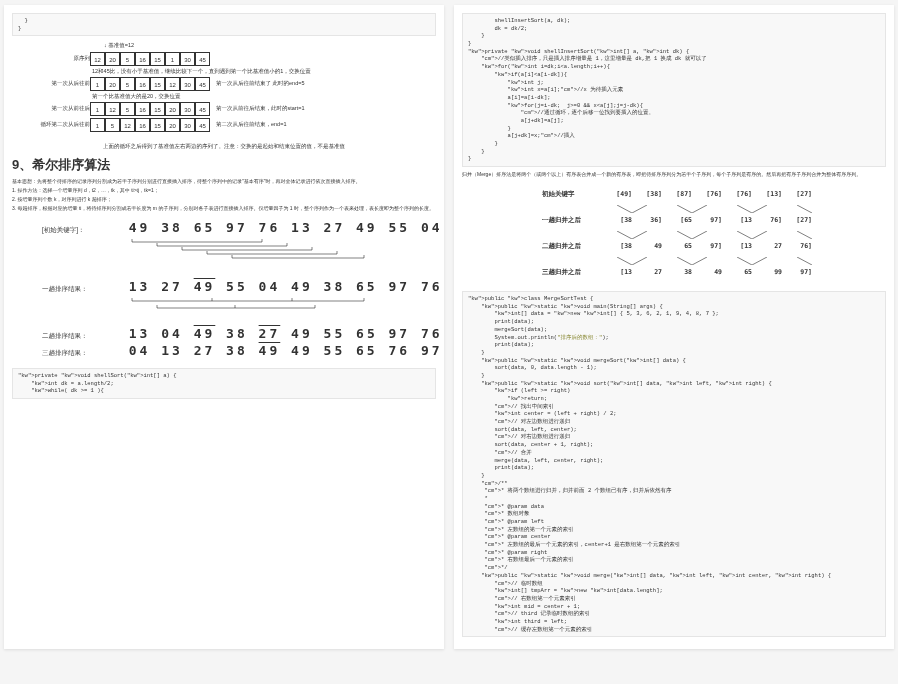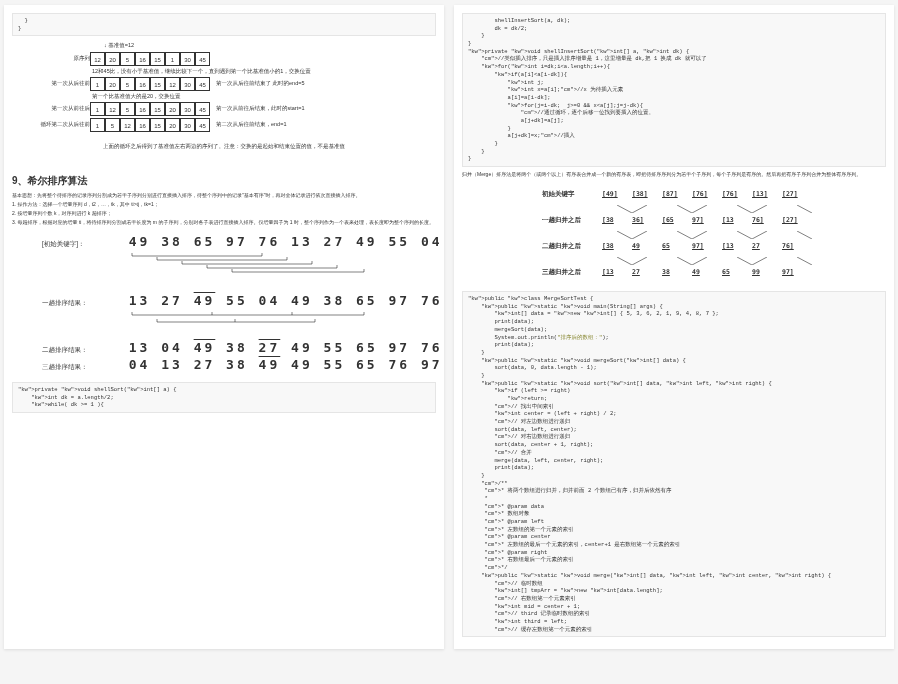--- a/index.html
+++ b/index.html
@@ -1,39 +1,39 @@
 <!DOCTYPE html>
 <html><head>
 <meta charset="utf-8">
 <style>
   * { margin: 0; padding: 0; box-sizing: border-box; }
   body { background: #f5f5f5; font-family: Arial, sans-serif; font-size: 6px; color: #333; }
   .page-container { display: flex; gap: 10px; padding: 5px; justify-content: center; }
   .page { background: #fff; width: 440px; min-height: 640px; padding: 4px 8px 8px 8px; box-shadow: 0 1px 3px rgba(0,0,0,0.1); }
   .code-block { background: #f8f8f8; border: 1px solid #e5e5e5; padding: 3px 5px; font-family: 'Courier New', monospace; font-size: 5.5px; line-height: 1.4; margin: 4px 0; white-space: pre; overflow: hidden; color: #333; }
   .code-block .str { color: #888833; }
-  .section-title { font-weight: bold; font-size: 10px; margin: 24px 0 4px 0; }
+  .section-title { font-weight: bold; font-size: 13px; margin: 6px 0 4px 0; }
   .desc-text { font-size: 5.5px; line-height: 1.5; margin: 3px 0; }
   .small-text { font-size: 5px; line-height: 1.4; margin: 2px 0; }
   .diagram { margin: 6px 0; text-align: center; }
   .quick-diagram { font-size: 6px; line-height: 1.3; }
   .row-label { display: inline-block; width: 58px; text-align: right; font-size: 5.5px; vertical-align: middle; }
   .box-row { display: inline-block; vertical-align: middle; }
   .cell { display: inline-block; border: 1px solid #333; width: 15px; height: 14px; line-height: 14px; text-align: center; font-size: 6px; margin: 0; }
   .row-note { display: inline-block; font-size: 5.5px; margin-left: 6px; vertical-align: middle; }
   .arrow-note { font-size: 5.5px; margin: 1px 0 1px 80px; text-align: left; }
   .shell-img { padding: 4px 30px; font-family: sans-serif; }
   .shell-row { margin: 2px 0; white-space: nowrap; }
   .shell-label { display: inline-block; width: 85px; font-size: 6.5px; text-align: left; }
   .shell-nums { font-family: monospace; font-size: 13px; letter-spacing: 3px; font-weight: bold; }
   .shell-nums .ov { text-decoration: overline; }
   .merge-diagram { padding: 4px 80px; font-size: 6.5px; }
   .merge-row { margin: 6px 0; white-space: nowrap; }
   .merge-label { display: inline-block; width: 60px; font-weight: bold; }
-  .merge-val { display: inline-block; width: 30px; text-align: left; font-family: monospace; font-weight: bold; text-decoration: underline; }
+  .merge-val { display: inline-block; width: 30px; text-align: right; font-family: monospace; font-weight: bold; }
   .connector-row { height: 5px; position: relative; margin-left: 60px; }
   .quick-anchor { margin-left: 45px; }
 </style>
 </head>
 <body>
 
 <div class="page-container">
 
   <div class="page">
     <div class="code-block">  }

